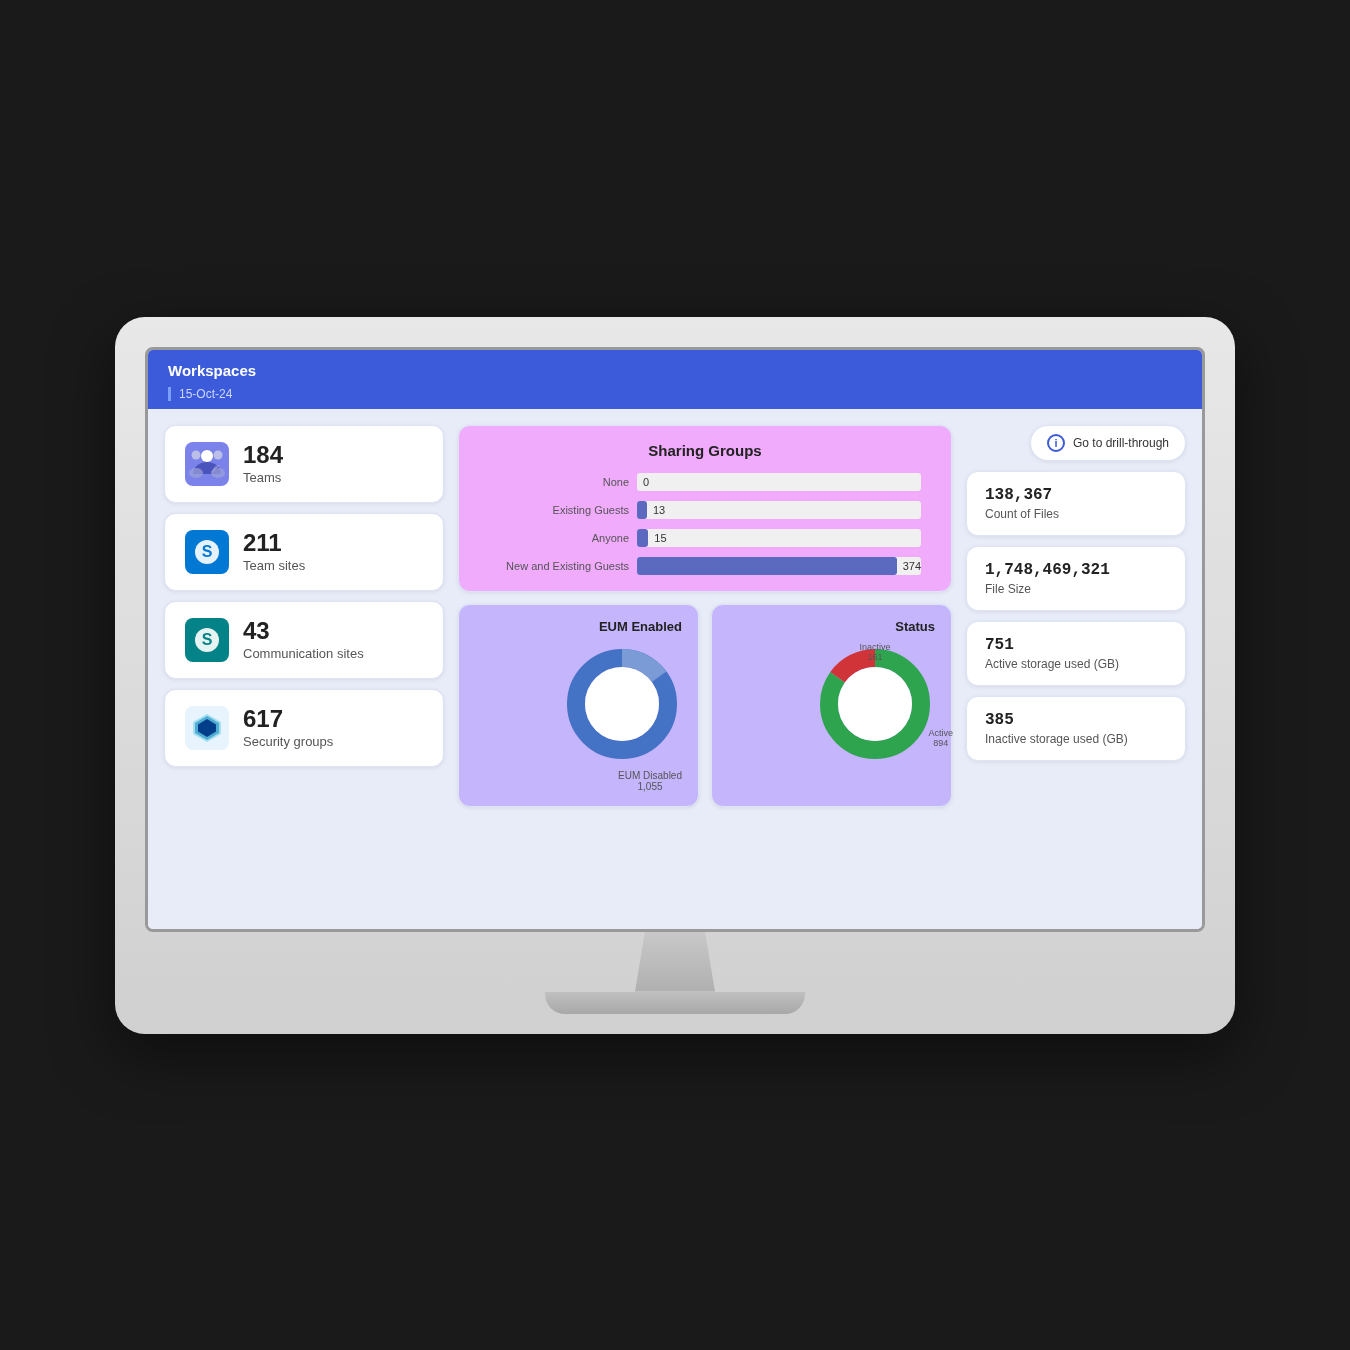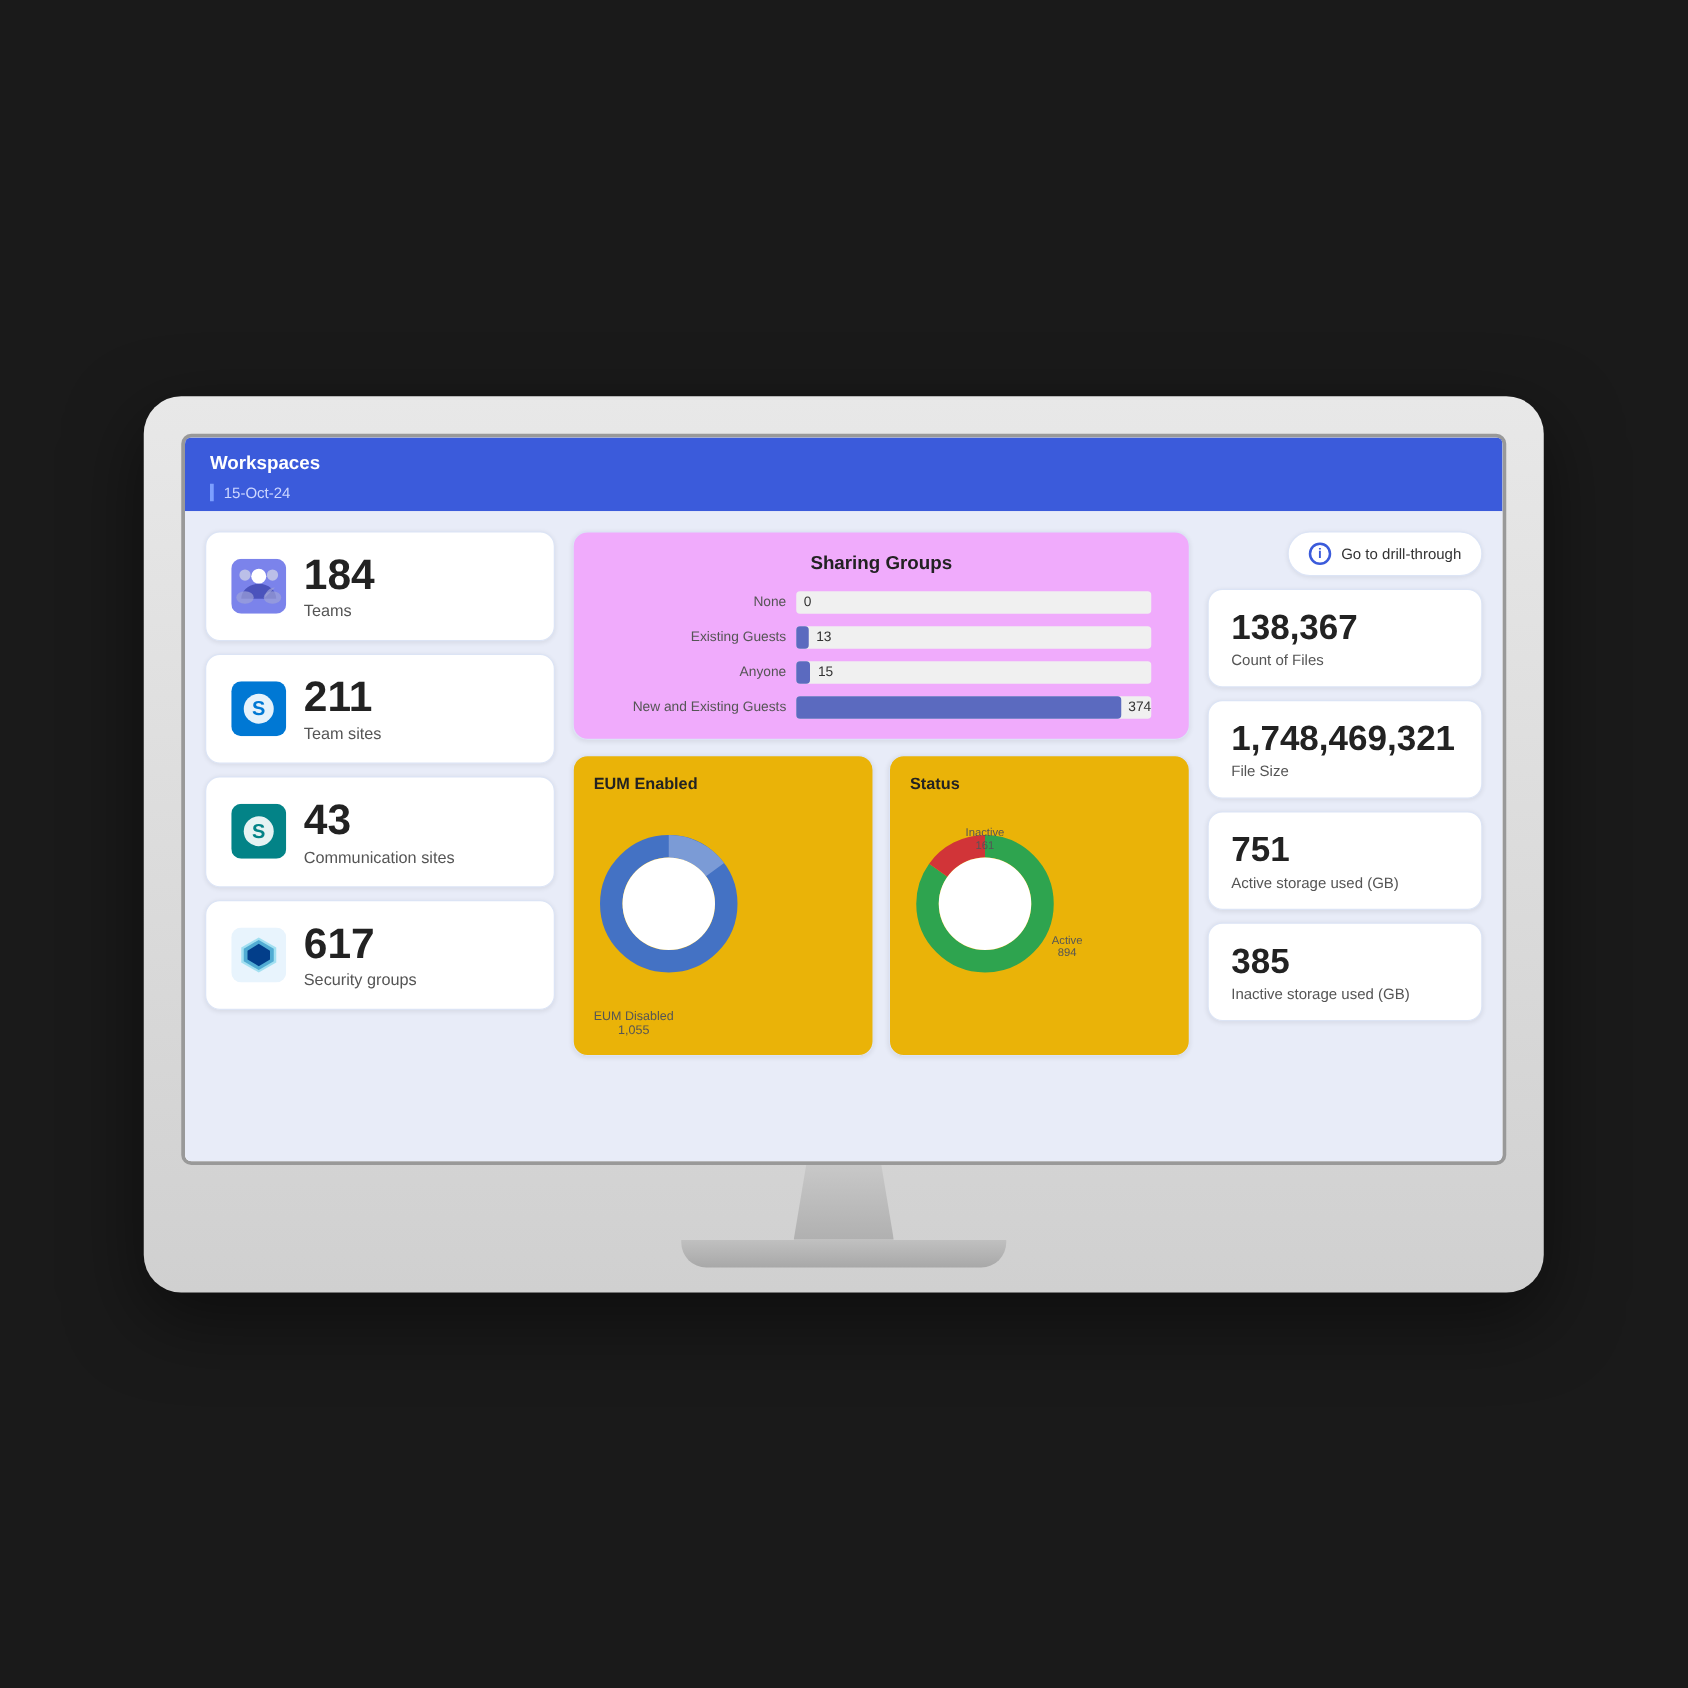--- a/index.html
+++ b/index.html
@@ -79,21 +79,21 @@
       border: 1.5px solid #dce4f5;
     }
 
     .stat-icon {
       width: 44px;
       height: 44px;
       flex-shrink: 0;
     }
 
     .stat-info .stat-number {
-      font-size: 34px;
+      font-size: 24px;
       font-weight: 700;
       color: #222;
       line-height: 1.1;
     }
 
     .stat-info .stat-label {
       font-size: 13px;
       color: #555;
       margin-top: 2px;
     }
@@ -168,29 +168,28 @@
     }
 
     
     .mid-bottom {
       display: grid;
       grid-template-columns: 1fr 1fr;
       gap: 12px;
     }
 
     .donut-card {
-      background: #eab308;
+      background: #c4b5fd;
       border-radius: 12px;
       padding: 14px 16px;
       box-shadow: 0 1px 4px rgba(0,0,0,0.08);
       border: 1.5px solid #dce4f5;
       display: flex;
       flex-direction: column;
-      align-items: flex-start;
-      gap: 19px;
+      align-items: flex-end;
     }
 
     .donut-title {
       font-size: 13px;
       font-weight: 600;
       color: #222;
       margin-bottom: 10px;
       text-align: center;
     }
 
@@ -231,23 +230,24 @@
 
     .metric-card {
       background: #fff;
       border-radius: 12px;
       padding: 14px 18px;
       box-shadow: 0 1px 4px rgba(0,0,0,0.08);
       border: 1.5px solid #dce4f5;
     }
 
     .metric-number {
-      font-size: 28px;
+      font-size: 16px;
       font-weight: 700;
       color: #222;
+      font-family: Liberation Mono, monospace;
     }
 
     .metric-label {
       font-size: 12px;
       color: #555;
       margin-top: 3px;
     }
 
     
     .monitor-neck {

